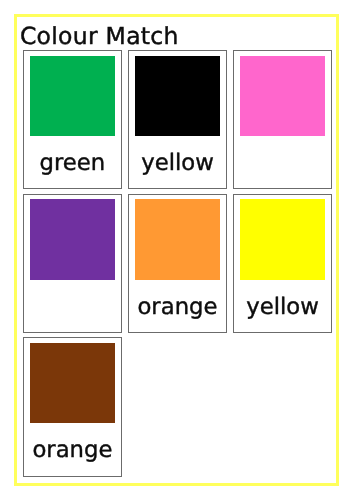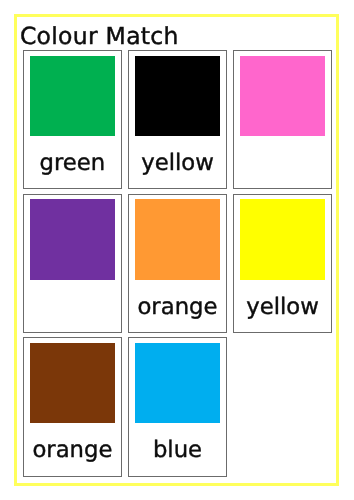--- a/index.html
+++ b/index.html
@@ -120,19 +120,15 @@
       <div class="swatch" style="background: rgb(255, 255, 0);"></div>
       <div class="label">yellow</div>
     </div>
 
 
     <div class="card">
       <div class="swatch" style="background: rgb(123, 55, 9);"></div>
       <div class="label">orange</div>
     </div>
 
-    <div class="card">
-      <div class="swatch" style="background: rgb(0, 174, 239);"></div>
-      <div class="label">blue</div>
-    </div>
 
   </div>
 </div>
 
 </body></html>

